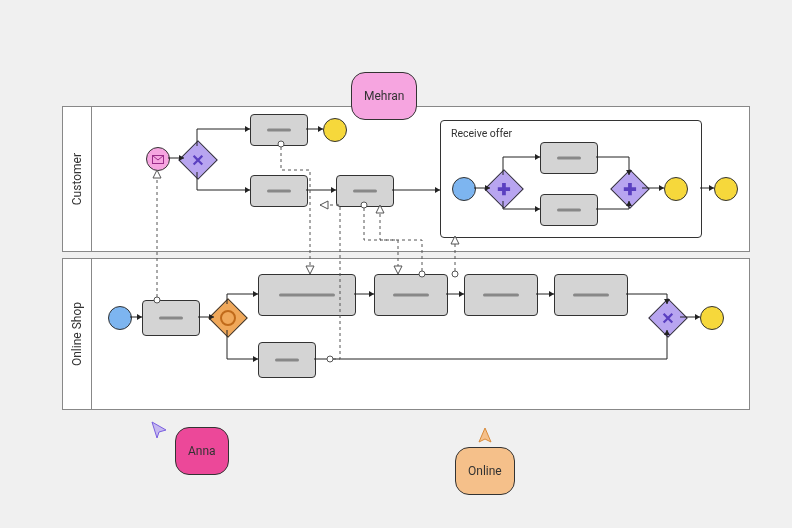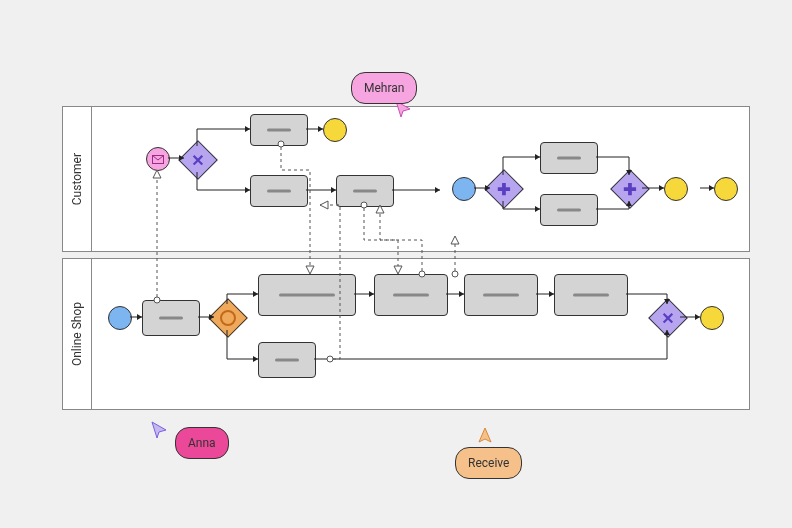--- a/index.html
+++ b/index.html
@@ -14,21 +14,21 @@
   .msg-event{position:absolute;width:22px;height:22px;border-radius:50%;background:#f6a5e0;border:1px solid #333;display:flex;align-items:center;justify-content:center}
   .gateway{position:absolute;width:26px;height:26px;transform:rotate(45deg);border:1px solid #333}
   .gateway-inner{width:100%;height:100%;display:flex;align-items:center;justify-content:center;transform:rotate(-45deg)}
   .gw-purple{background:#b8a5f0}
   .gw-orange{background:#f0a85a}
   .gw-x{font-size:16px;font-weight:bold;color:#5a3fc0}
   .gw-plus{font-size:16px;font-weight:bold;color:#5a3fc0}
   .gw-o{width:12px;height:12px;border:2px solid #c06a1a;border-radius:50%}
   .subprocess{position:absolute;border:1px solid #333;border-radius:4px;background:transparent}
   .subprocess-label{position:absolute;font-size:10.5px;color:#333}
-  .cursor-badge{position:absolute;border-radius:14px;padding:8px 12px;font-size:12px;color:#333;border:1px solid #333}
+  .cursor-badge{position:absolute;border-radius:14px;padding:16px 12px;font-size:12px;color:#333;border:1px solid #333}
   svg.conn{position:absolute;overflow:visible;pointer-events:none}
   .solid{stroke:#222;stroke-width:1;fill:none}
   .dashed{stroke:#555;stroke-width:1;fill:none;stroke-dasharray:3 3}
   .arrowhead{fill:#222}
   .openarrow{fill:#fff;stroke:#555;stroke-width:1}
   .opencircle{fill:#fff;stroke:#555;stroke-width:1}
 </style>
 </head>
 <body>
 
@@ -66,20 +66,23 @@
   <div class="end-event" style="left:323px;top:118px"></div>
 
   <div class="task" style="left:250px;top:175px;width:56px;height:30px">
       <div class="task-line" style="width:24px"></div>
     </div>
 
   <div class="task" style="left:336px;top:175px;width:56px;height:30px">
       <div class="task-line" style="width:24px"></div>
     </div>
 
+  <div class="subprocess" style="left:440px;top:120px;width:260px;height:116px">
+    <div class="subprocess-label" style="left:10px;top:6px">Receive offer</div>
+  </div>
 
   <div class="start-event" style="left:452px;top:177px"></div>
   <div class="gateway gw-purple" style="left:490px;top:175px">
       <div class="gateway-inner">
         <span class="gw-plus">✚</span>
       </div>
     </div>
   <div class="task" style="left:540px;top:142px;width:56px;height:30px">
       <div class="task-line" style="width:24px"></div>
     </div>
@@ -212,15 +215,15 @@
   <div class="cursor-badge" style="left:351px;top:72px;background:#f6a5e0">Mehran</div>
 
   <svg class="conn" style="left:150px;top:420px" width="20" height="20">
       <path d="M2 2 L16 10 L9 12 L7 18 Z" fill="#c5b8f0" stroke="#7a5fe0" stroke-width="1"></path>
     </svg>
   <div class="cursor-badge" style="left:175px;top:427px;background:#ec4899">Anna</div>
 
   <svg class="conn" style="left:475px;top:426px" width="20" height="20">
       <path d="M10 2 L16 16 L10 13 L4 16 Z" fill="#f5c08a" stroke="#d88a3a" stroke-width="1"></path>
     </svg>
-  <div class="cursor-badge" style="left:455px;top:447px;background:#f5c08a">Receive</div>
+  <div class="cursor-badge" style="left:455px;top:447px;background:#f5c08a">Online</div>
 
 </div>
 
 </body></html>

